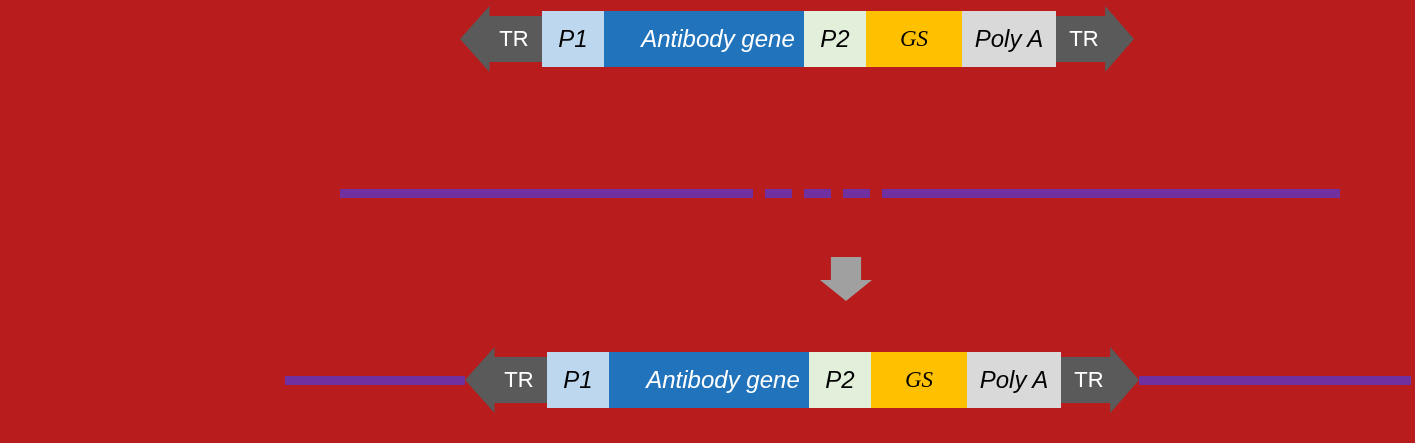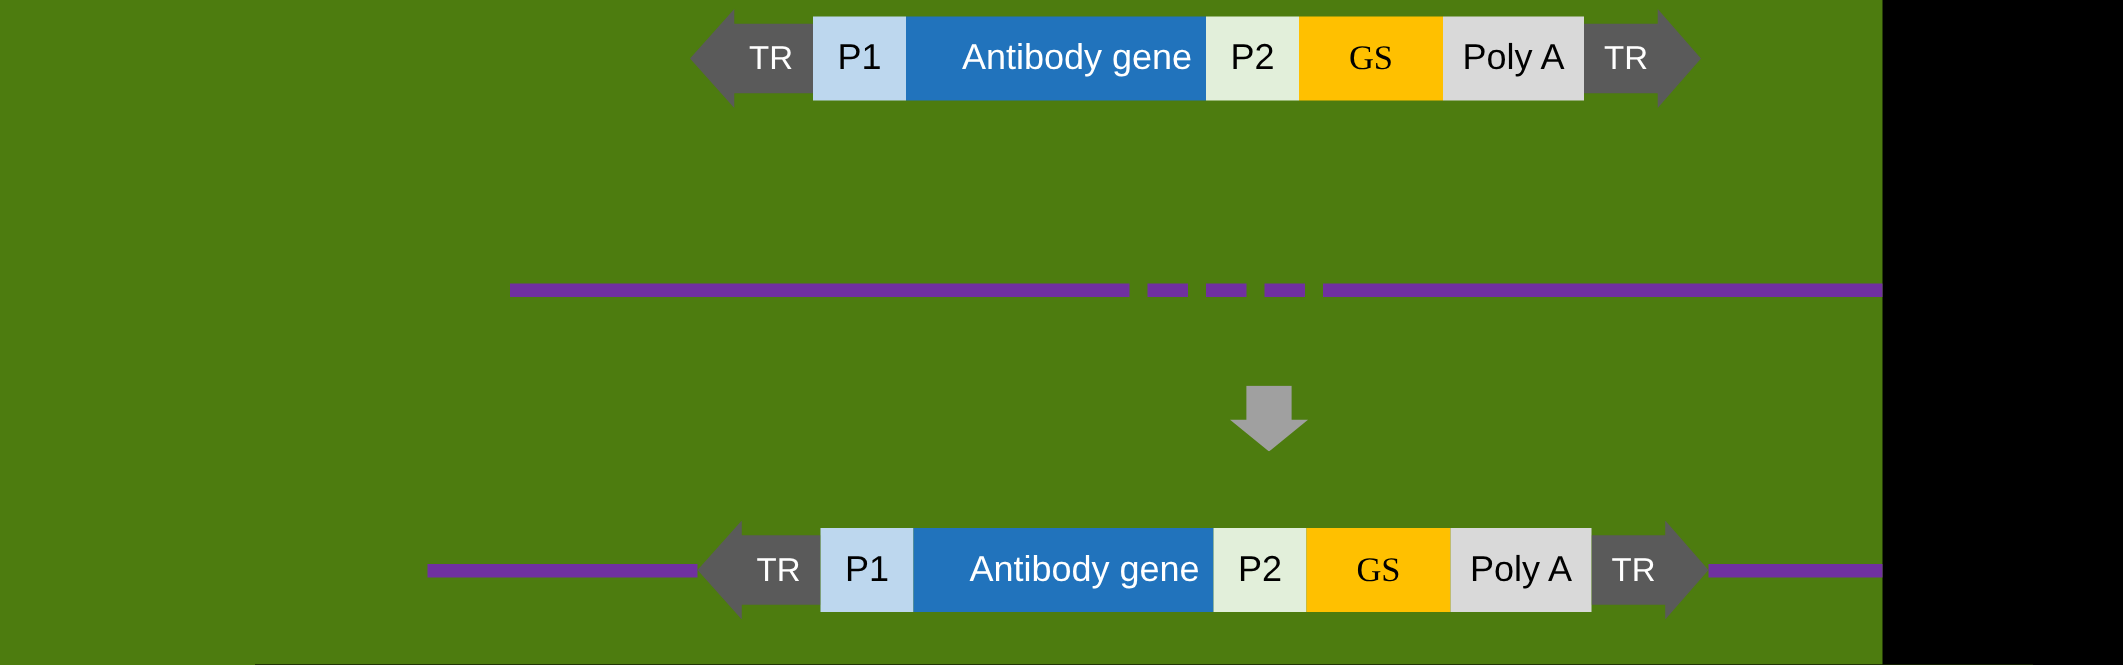--- a/index.html
+++ b/index.html
@@ -1,37 +1,38 @@
 <!DOCTYPE html>
 <html><head>
 <meta charset="utf-8">
 <style>
   html, body { margin: 0; padding: 0; background: #000; }
   .canvas {
     position: relative;
-    width: 1255px;
+    width: 1415px;
     height: 443px;
-    background: #4d7c0f;
+    background: #b91c1c;
     overflow: hidden;
     font-family: "Liberation Sans", sans-serif;
   }
   .construct {
     position: absolute;
     display: flex;
     align-items: center;
   }
   .box {
     height: 56px;
     display: flex;
     align-items: center;
     justify-content: center;
     font-size: 24px;
     color: #000;
     box-sizing: border-box;
     flex: 0 0 auto;
+    font-style: italic;
   }
   .box.p1      { width: 62px;  background: #BDD7EE; }
   .box.antibody{ width: 200px; background: #2173BC; color: #ffffff; padding-left: 28px; }
   .box.p2      { width: 62px;  background: #E2EFDA; }
   .box.gs      { width: 96px;  background: #FFC000; font-family: "Liberation Serif", serif; font-size: 23px; }
   .box.polya   { width: 94px;  background: #D9D9D9; }
   .tr-arrow {
     height: 66px;
     background: #5A5A5A;
     color: #ffffff;

